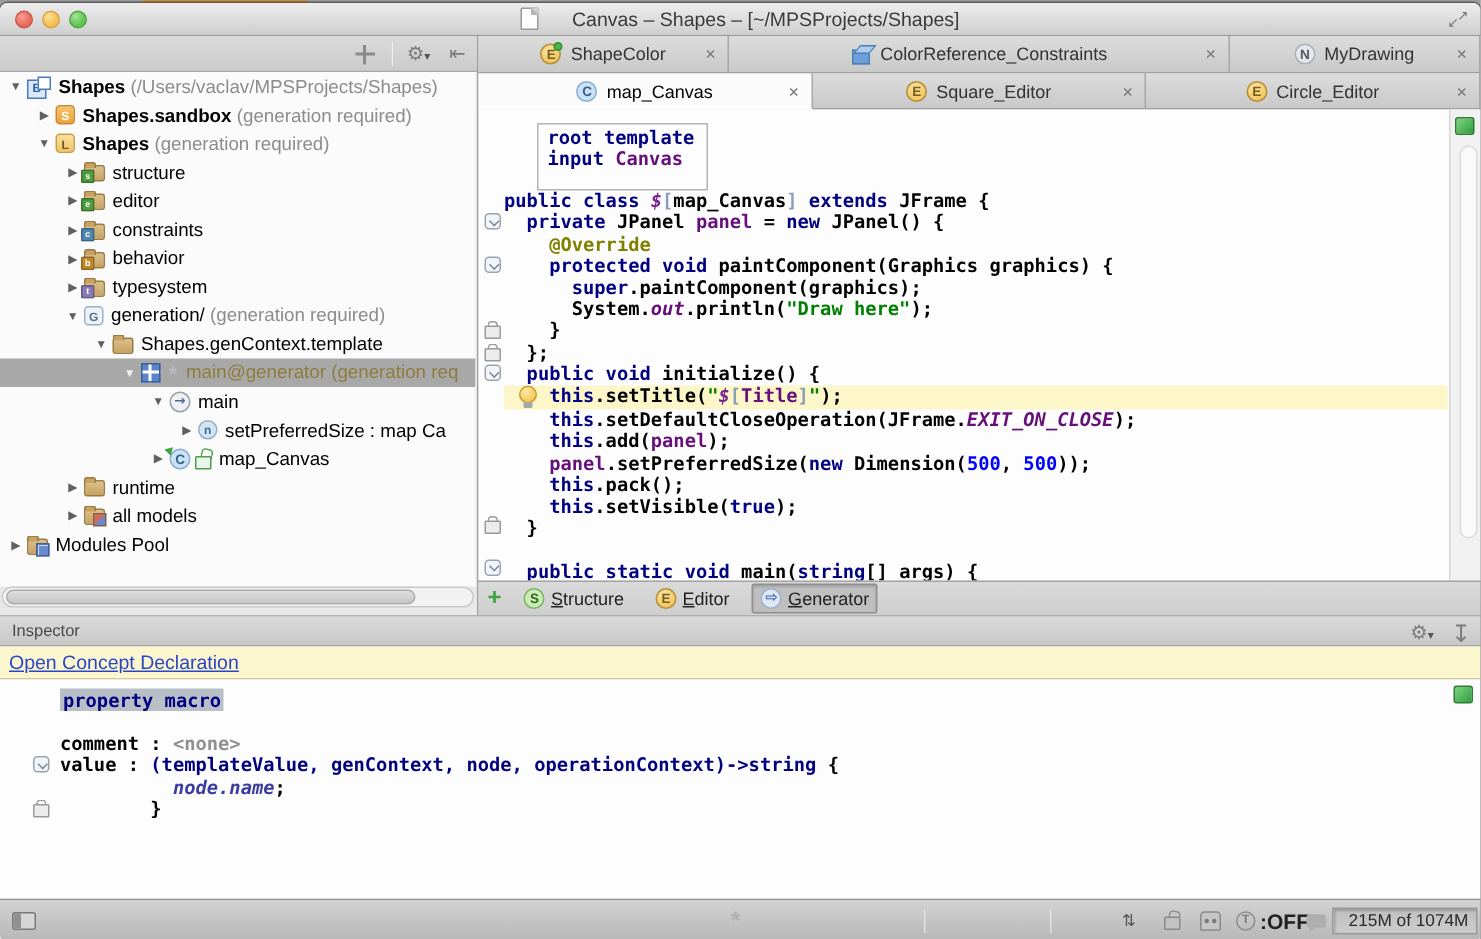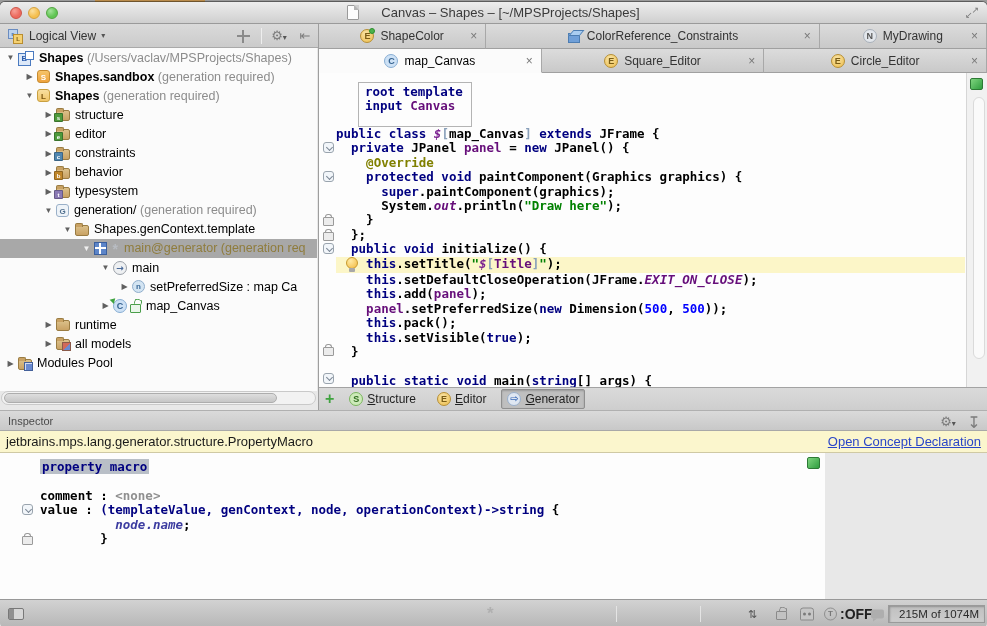--- a/index.html
+++ b/index.html
@@ -157,21 +157,21 @@
 
   
   #inspector-header{position:absolute;left:0;top:408px;width:987px;height:21px;background:linear-gradient(#dadada,#c8c8c8);
     border-top:1px solid #b0b0b0;border-bottom:1px solid #a8a8a8;display:flex;align-items:center}
   #inspector-title{font-size:11px;color:#4a4a4a;padding-left:8px;flex:1}
   #inspector-header .tb-ic{height:16px}
   #concept-bar{position:absolute;left:0;top:429px;width:987px;height:22px;background:#fbf6cd;border-bottom:1px solid #cfc9a4;
     display:flex;align-items:center;padding:0 6px}
   #concept-name{font-size:13px;color:#1a1a1a;flex:1}
   #concept-link{font-size:13px;color:#2a46c8;text-decoration:underline}
-  #inspector-body{position:absolute;left:0;top:451px;width:825px;height:146px;background:#fdfdfd;overflow:hidden}
+  #inspector-body{position:absolute;left:0;top:451px;width:987px;height:146px;background:#fdfdfd;overflow:hidden}
   #icode{position:absolute;left:40px;top:7px}
   #inspector-body .green-square{position:absolute;right:5px;top:4px}
 
   
   #statusbar{position:absolute;left:0;top:597px;width:987px;height:29px;background:linear-gradient(#d2d2d2,#b6b6b6);
     border-top:1px solid #989898;border-radius:0 0 5px 5px}
   .sb{position:absolute;top:50%;transform:translateY(-50%)}
   #panel-toggle{left:8px;width:16px;height:12px;border:1px solid #787878;border-radius:2px;background:#d6d6d6}
   #panel-toggle::before{content:"";position:absolute;left:0;top:0;width:5px;height:10px;background:#909090}
   #bg-spinner{left:487px;color:#b0b0b0;font-size:17px;font-weight:bold}
@@ -209,28 +209,20 @@
         <span class="doc-icon"></span>
         <span id="window-title">Canvas – Shapes – [~/MPSProjects/Shapes]</span>
       </div>
       <span id="expand-icon">
           <i class="ne">↗</i>
           <i class="sw">↙</i>
         </span>
     </div>
 
     <div id="project-toolbar">
-      <div id="view-selector">
-        <span class="lv-icon">
-            <span class="b1">s</span>
-            <span class="b2">L</span>
-          </span>
-        <span id="view-label">Logical View</span>
-        <span class="dd-arrow">▾</span>
-      </div>
       <div id="ptoolbar-spacer"></div>
       <span class="tb-ic crosshair-icon"></span>
       <span class="tb-sep"></span>
       <span class="tb-ic gear-icon">⚙<span class="dd-arrow">▾</span></span>
       <span class="tb-ic hide-icon">⇤</span>
     </div>
 
     <div id="project-tree">
         <div class="tree-row" style="padding-left: 4px;">
           <span class="arrow">▼</span>
@@ -411,21 +403,20 @@
         </div>
       </div>
 
     <div id="inspector-header">
       <span id="inspector-title">Inspector</span>
       <span class="tb-ic gear-icon">⚙<span class="dd-arrow">▾</span></span>
       <span class="tb-ic">↧</span>
     </div>
 
     <div id="concept-bar">
-      <span id="concept-name">jetbrains.mps.lang.generator.structure.PropertyMacro</span>
       <a id="concept-link">Open Concept Declaration</a>
     </div>
 
     <div id="inspector-body">
       <div id="icode" class="codeblock"><div class="cl"><span class="ksel">property macro</span></div><div class="cl">&nbsp;</div><div class="cl"><span class="b">comment</span><span class="pl"> : </span><span class="g">&lt;none&gt;</span></div><div class="cl"><span class="b">value</span><span class="pl"> : </span><span class="k">(templateValue, genContext, node, operationContext)-&gt;string</span><span class="pl"> {</span></div><div class="cl"><span class="pl">          </span><span class="fit">node</span><span class="iti">.name</span><span class="pl">;</span></div><div class="cl"><span class="pl">        }</span></div></div>
       <div id="inspector-gutter">
           <span class="gmark gm-fold" style="left: 22px; top: 51.2px;"></span>
           <span class="gmark gm-lock" style="left: 22px; top: 80px;"></span>
         </div>
       <span class="green-square"></span>

